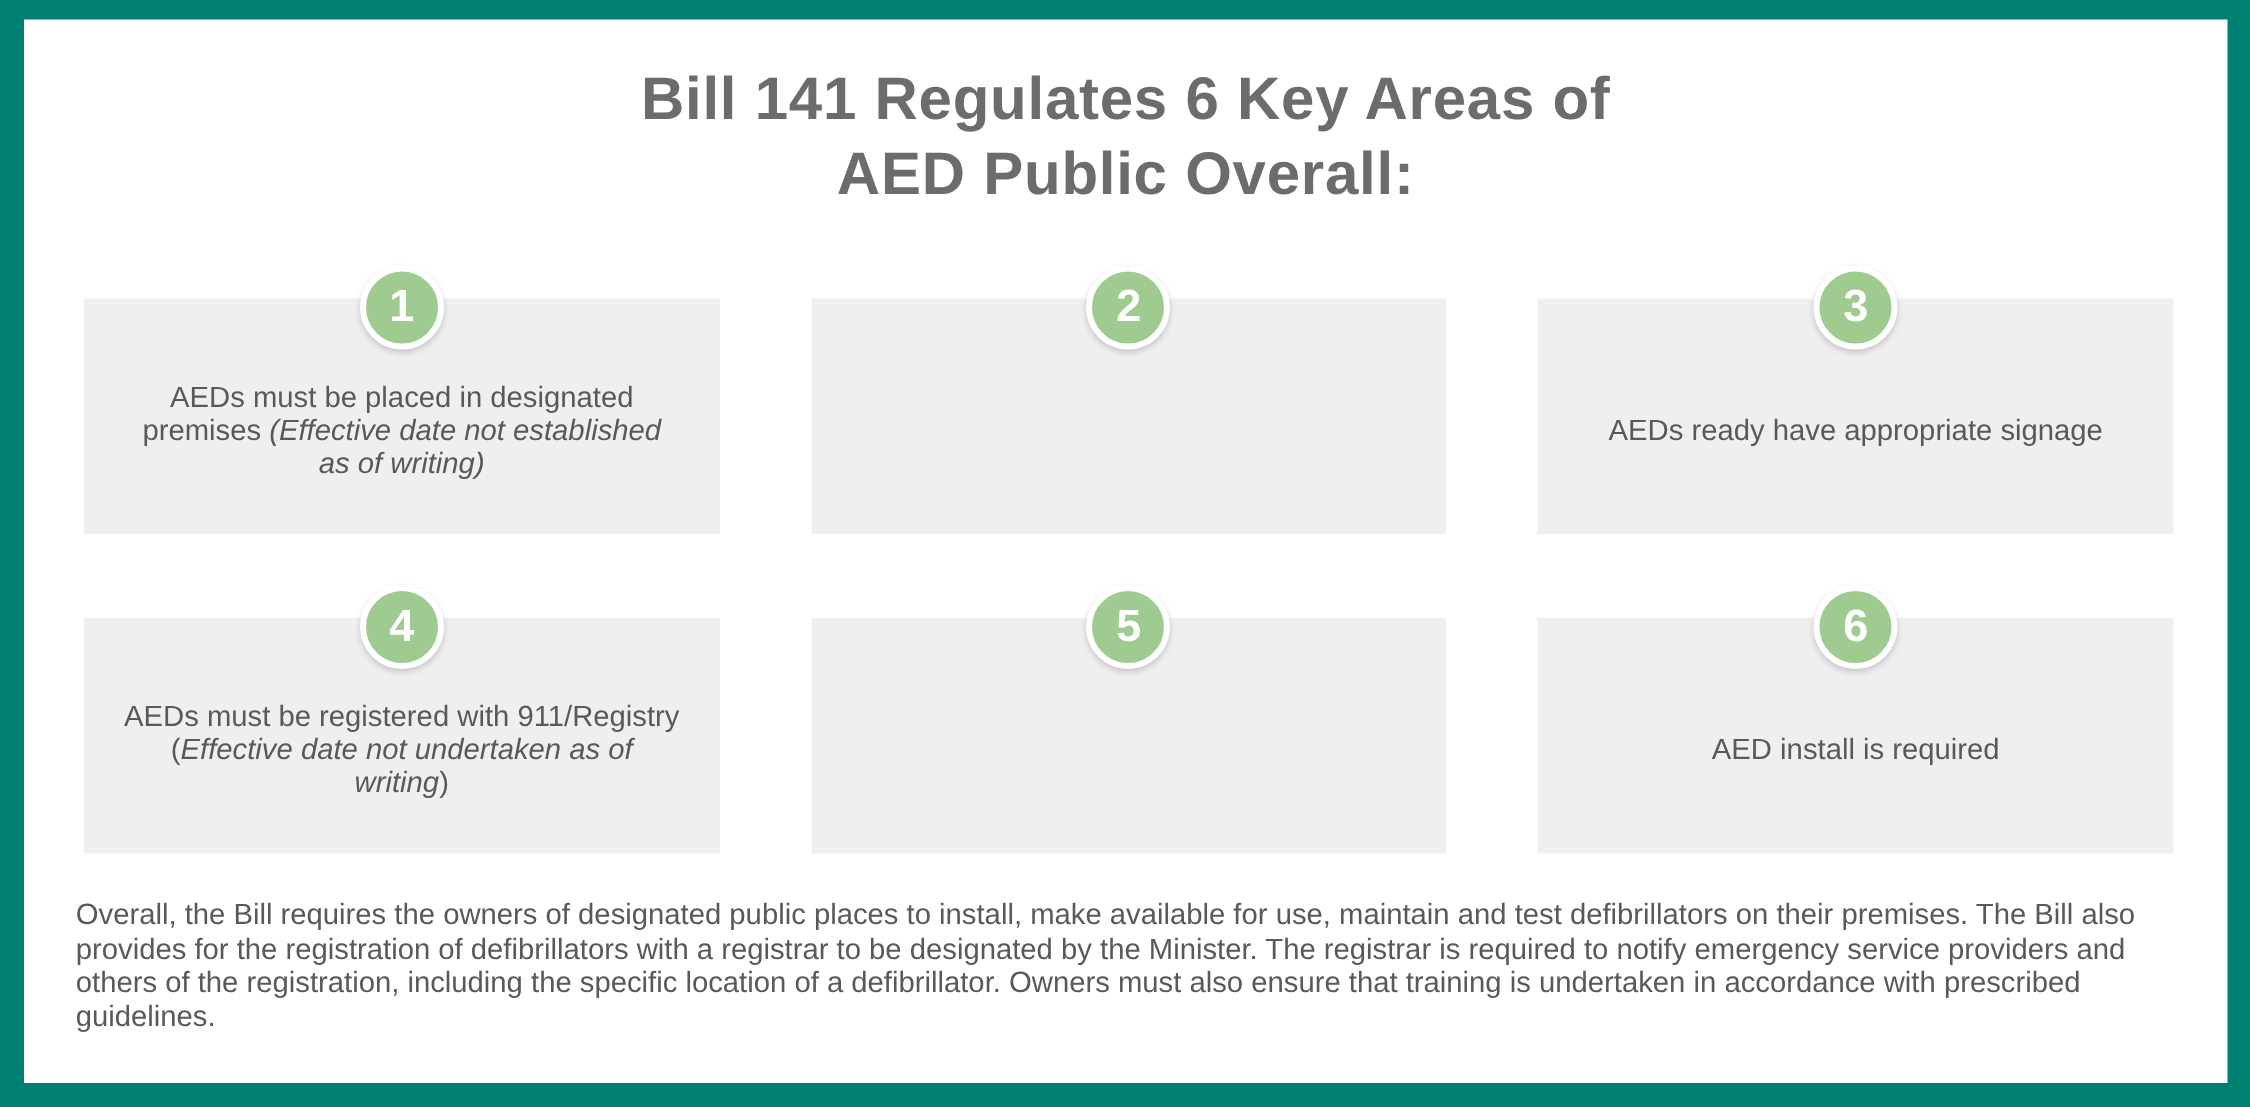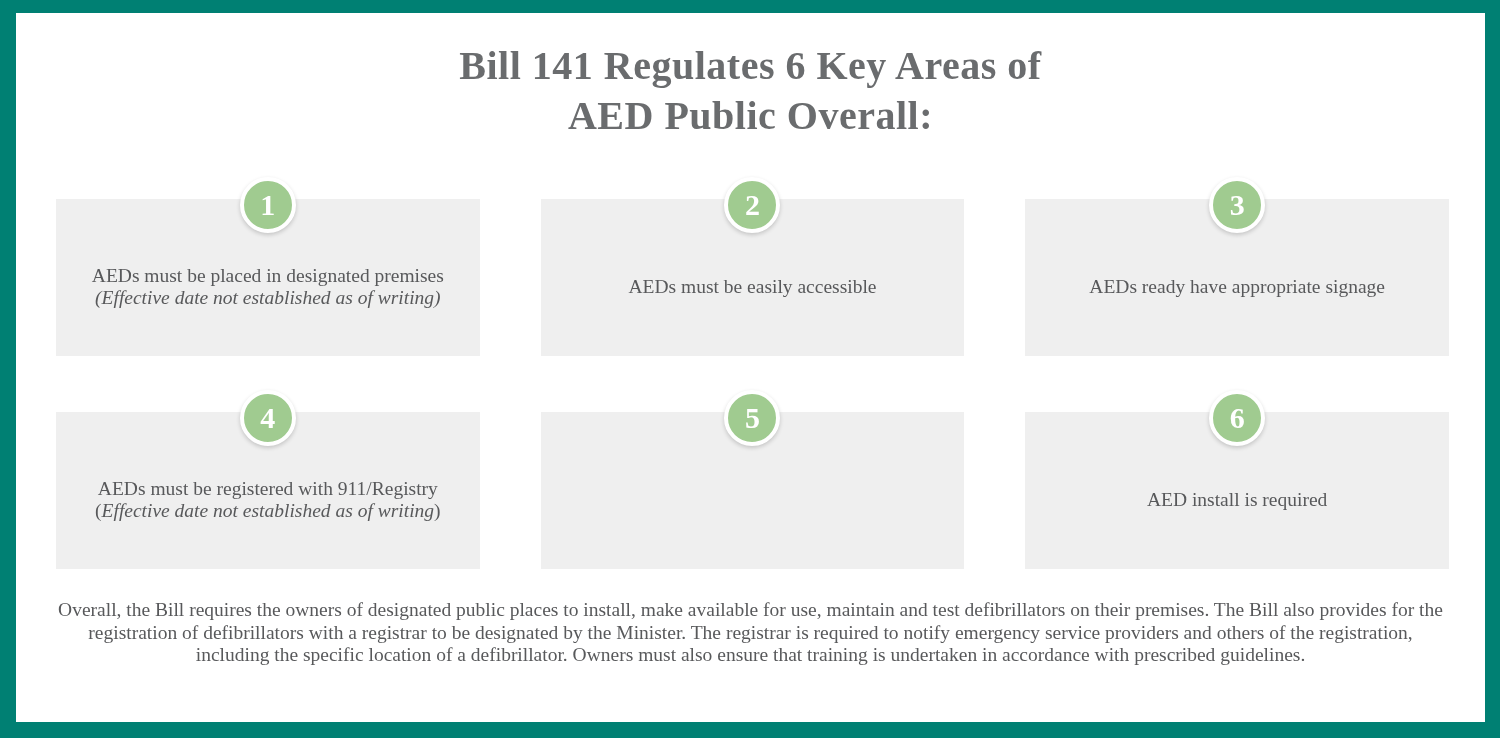--- a/index.html
+++ b/index.html
@@ -1,15 +1,15 @@
 <!DOCTYPE html>
 <html><head>
 <meta charset="utf-8">
 <style>
-  * { margin: 0; padding: 0; box-sizing: border-box; font-family: Liberation Serif, serif; }
+  * { margin: 0; padding: 0; box-sizing: border-box; }
   html, body { width: 1500px; height: 738px; }
   body {
     font-family: "Liberation Sans", sans-serif;
     background: #ffffff;
     border-style: solid;
     border-color: #008073;
     border-width: 13px 15px 16px 16px;
     overflow: hidden;
   }
   .page-title {
@@ -58,21 +58,20 @@
     justify-content: center;
     padding: 0 26px 16px 26px;
     text-align: center;
     font-size: 19.5px;
     line-height: 22px;
     color: #58595b;
   }
   .footer-paragraph {
     margin: 30px auto 0 auto;
     width: 1400px;
-    text-align: center;
     font-size: 19.5px;
     line-height: 22.5px;
     color: #58595b;
   }
 </style>
 </head>
 <body>
 
 <h1 class="page-title">
   <span>Bill 141 Regulates 6 Key Areas of</span><br>
@@ -81,34 +80,31 @@
 
 <div class="cards-grid">
   <div class="card">
     <div class="badge">1</div>
     <div class="card-text">
         <span><span>AEDs must be placed in designated premises </span><span style="font-style: italic;">(Effective date not established as of writing)</span></span>
       </div>
   </div>
   <div class="card">
     <div class="badge">2</div>
-    <div class="card-text">
-        <span><span>AEDs must be easily accessible</span></span>
-      </div>
   </div>
   <div class="card">
     <div class="badge">3</div>
     <div class="card-text">
         <span><span>AEDs ready have appropriate signage</span></span>
       </div>
   </div>
   <div class="card">
     <div class="badge">4</div>
     <div class="card-text">
-        <span><span>AEDs must be registered with 911/Registry (</span><span style="font-style: italic;">Effective date not established as of writing</span><span>)</span></span>
+        <span><span>AEDs must be registered with 911/Registry (</span><span style="font-style: italic;">Effective date not undertaken as of writing</span><span>)</span></span>
       </div>
   </div>
   <div class="card">
     <div class="badge">5</div>
   </div>
   <div class="card">
     <div class="badge">6</div>
     <div class="card-text">
         <span><span>AED install is required</span></span>
       </div>

